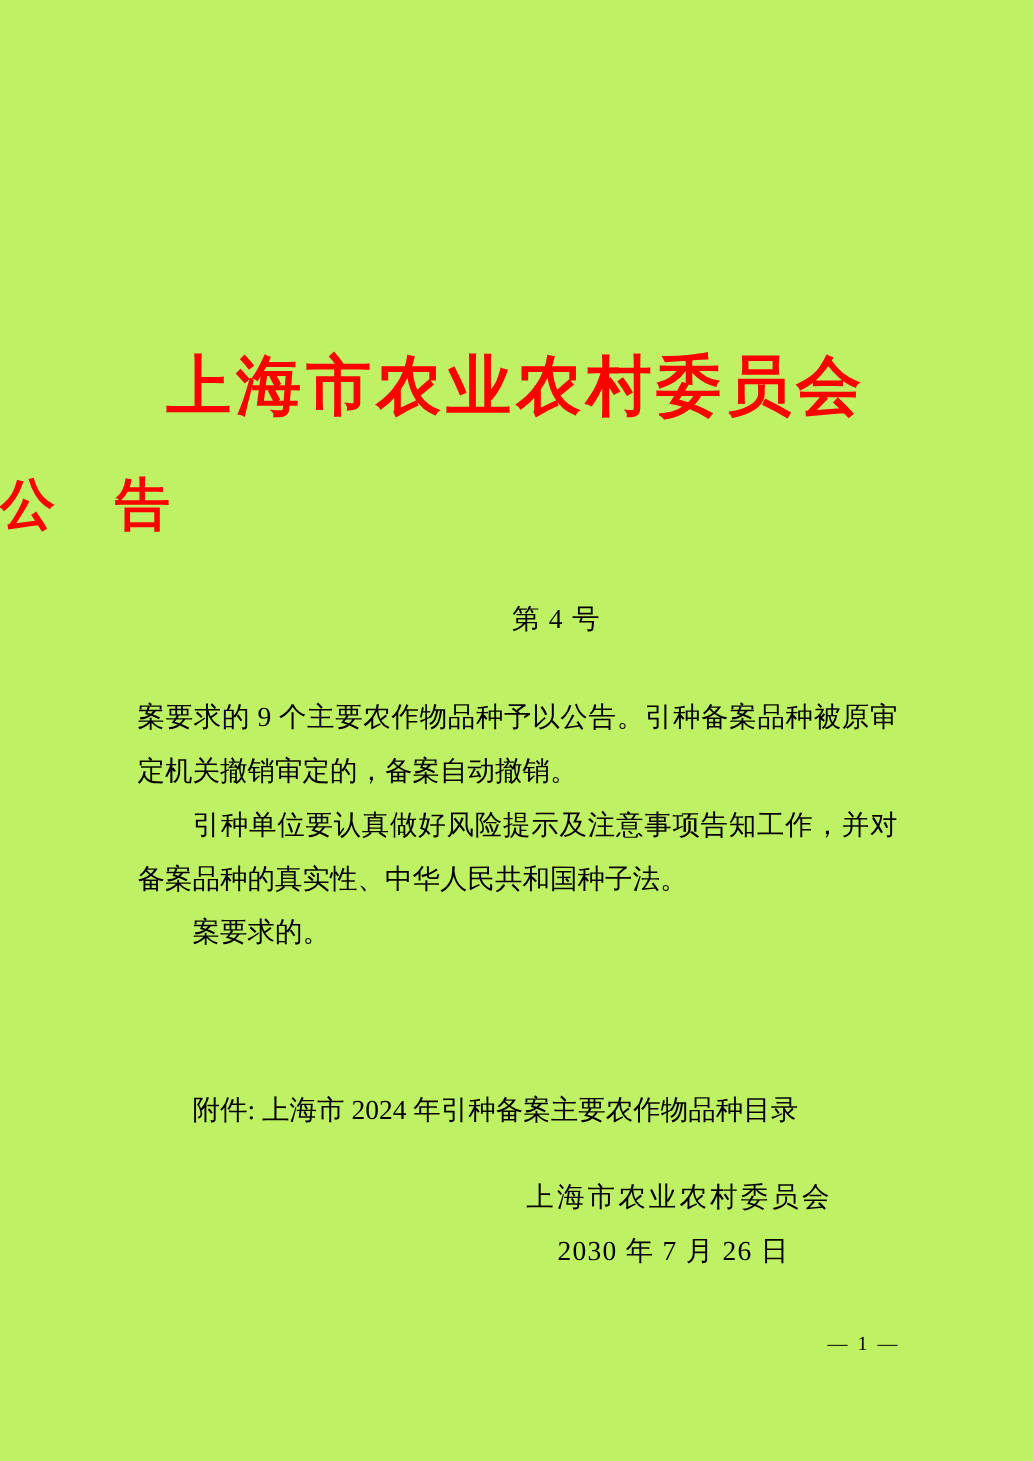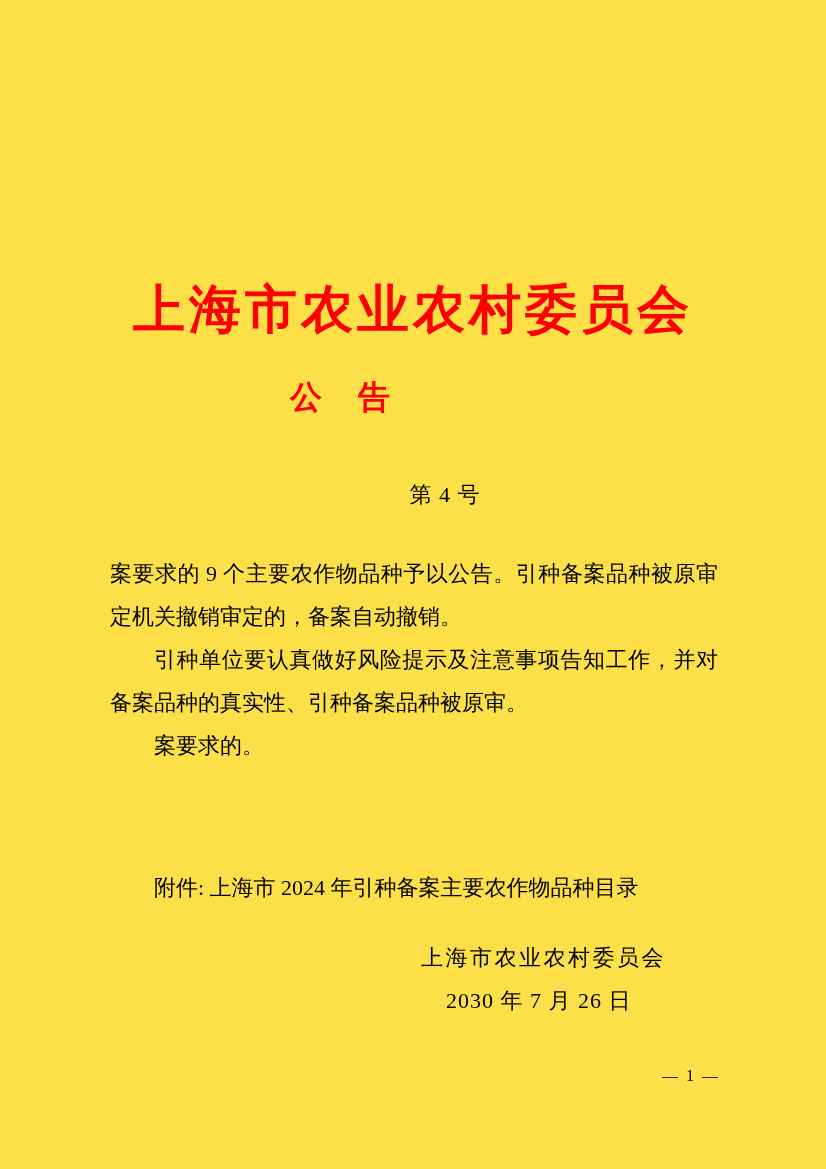--- a/index.html
+++ b/index.html
@@ -28,22 +28,21 @@
     font-weight: bold;
     letter-spacing: 4px;
     color: #ff0000;
   }
   .doc-type {
     position: absolute;
     top: 380px;
     left: 0;
     width: 682px;
     margin: 0;
-    text-align: center;
-    font-size: 32px;
+    font-size: 44px;
     line-height: 1.1;
     font-weight: bold;
     letter-spacing: 2px;
     color: #ff0000;
   }
   .doc-number {
     position: absolute;
     top: 483px;
     left: 0;
     width: 826px;
@@ -109,33 +108,33 @@
     top: 1066px;
     font-size: 16px;
     line-height: 20px;
     letter-spacing: 2px;
     white-space: nowrap;
   }
 </style>
 </head>
 <body>
 
-<div class="page" style="background: #fde047; color: rgb(0, 0, 0);">
+<div class="page" style="background: #bef264; color: rgb(0, 0, 0);">
 
   <h1 class="issuer-title" style="color: rgb(255, 0, 0);">上海市农业农村委员会</h1>
 
   <h2 class="doc-type" style="color: rgb(255, 0, 0);">公　告</h2>
 
   <div class="doc-number">第 4 号</div>
 
   <div class="body-text" id="body-lines">
       <div class="line justify">案要求的 9 个主要农作物品种予以公告。引种备案品种被原审</div>
       <div class="line">定机关撤销审定的，备案自动撤销。</div>
       <div class="line indent justify">引种单位要认真做好风险提示及注意事项告知工作，并对</div>
-      <div class="line">备案品种的真实性、引种备案品种被原审。</div>
+      <div class="line">备案品种的真实性、中华人民共和国种子法。</div>
       <div class="line indent">案要求的。</div>
     </div>
 
   <div class="attachment-line">附件: 上海市 2024 年引种备案主要农作物品种目录</div>
 
   <div class="signature-issuer">上海市农业农村委员会</div>
 
   <div class="signature-date">2030 年 7 月 26 日</div>
 
   <div class="page-number">— 1 —</div>

